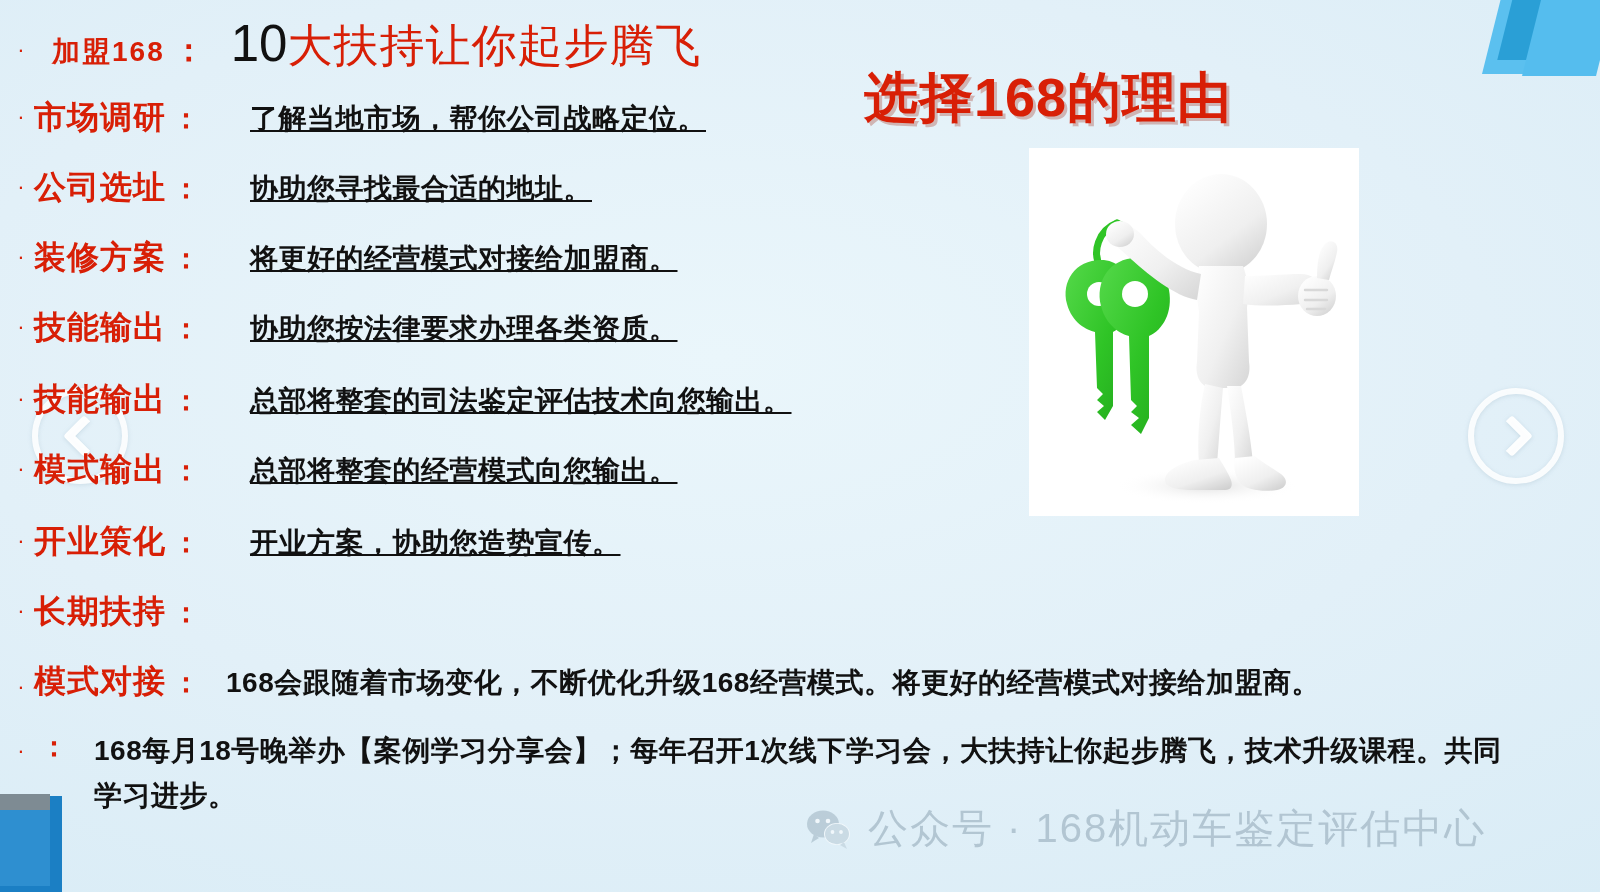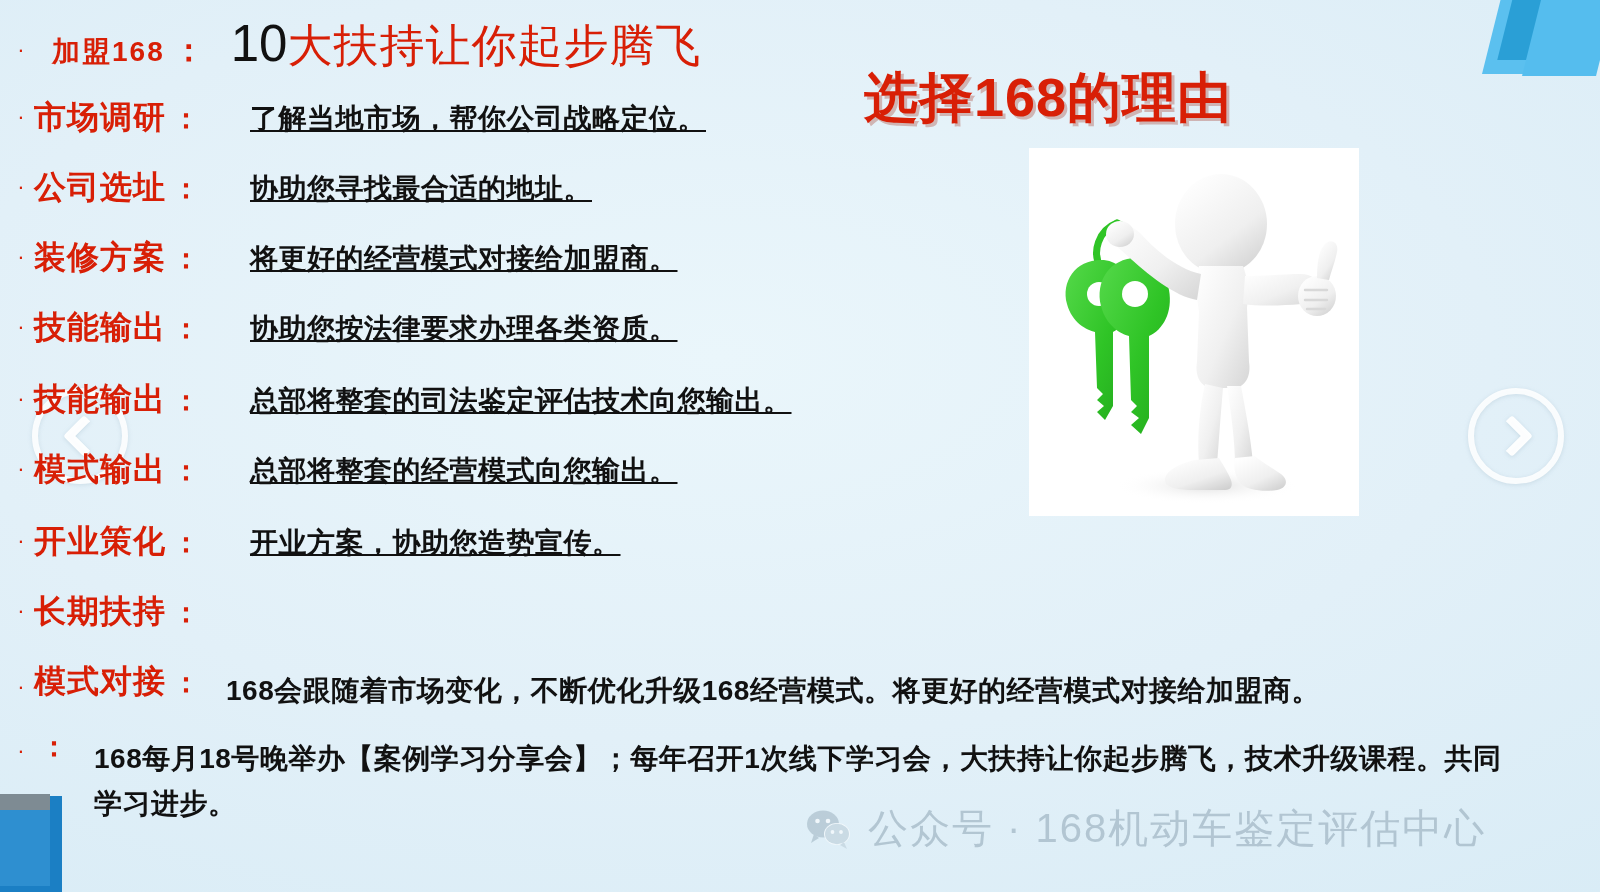--- a/index.html
+++ b/index.html
@@ -205,21 +205,20 @@
   .row-wrap .label-col {
     flex: 0 0 auto;
     display: flex;
     align-items: baseline;
     white-space: nowrap;
   }
   .row-wrap .desc {
     padding-left: 26px;
     line-height: 1.62;
     white-space: normal;
-    margin-top: 8px;
   }
 
   
   .watermark {
     position: absolute;
     left: 806px; bottom: 36px;
     display: flex;
     align-items: center;
     gap: 16px;
     opacity: 0.55;

